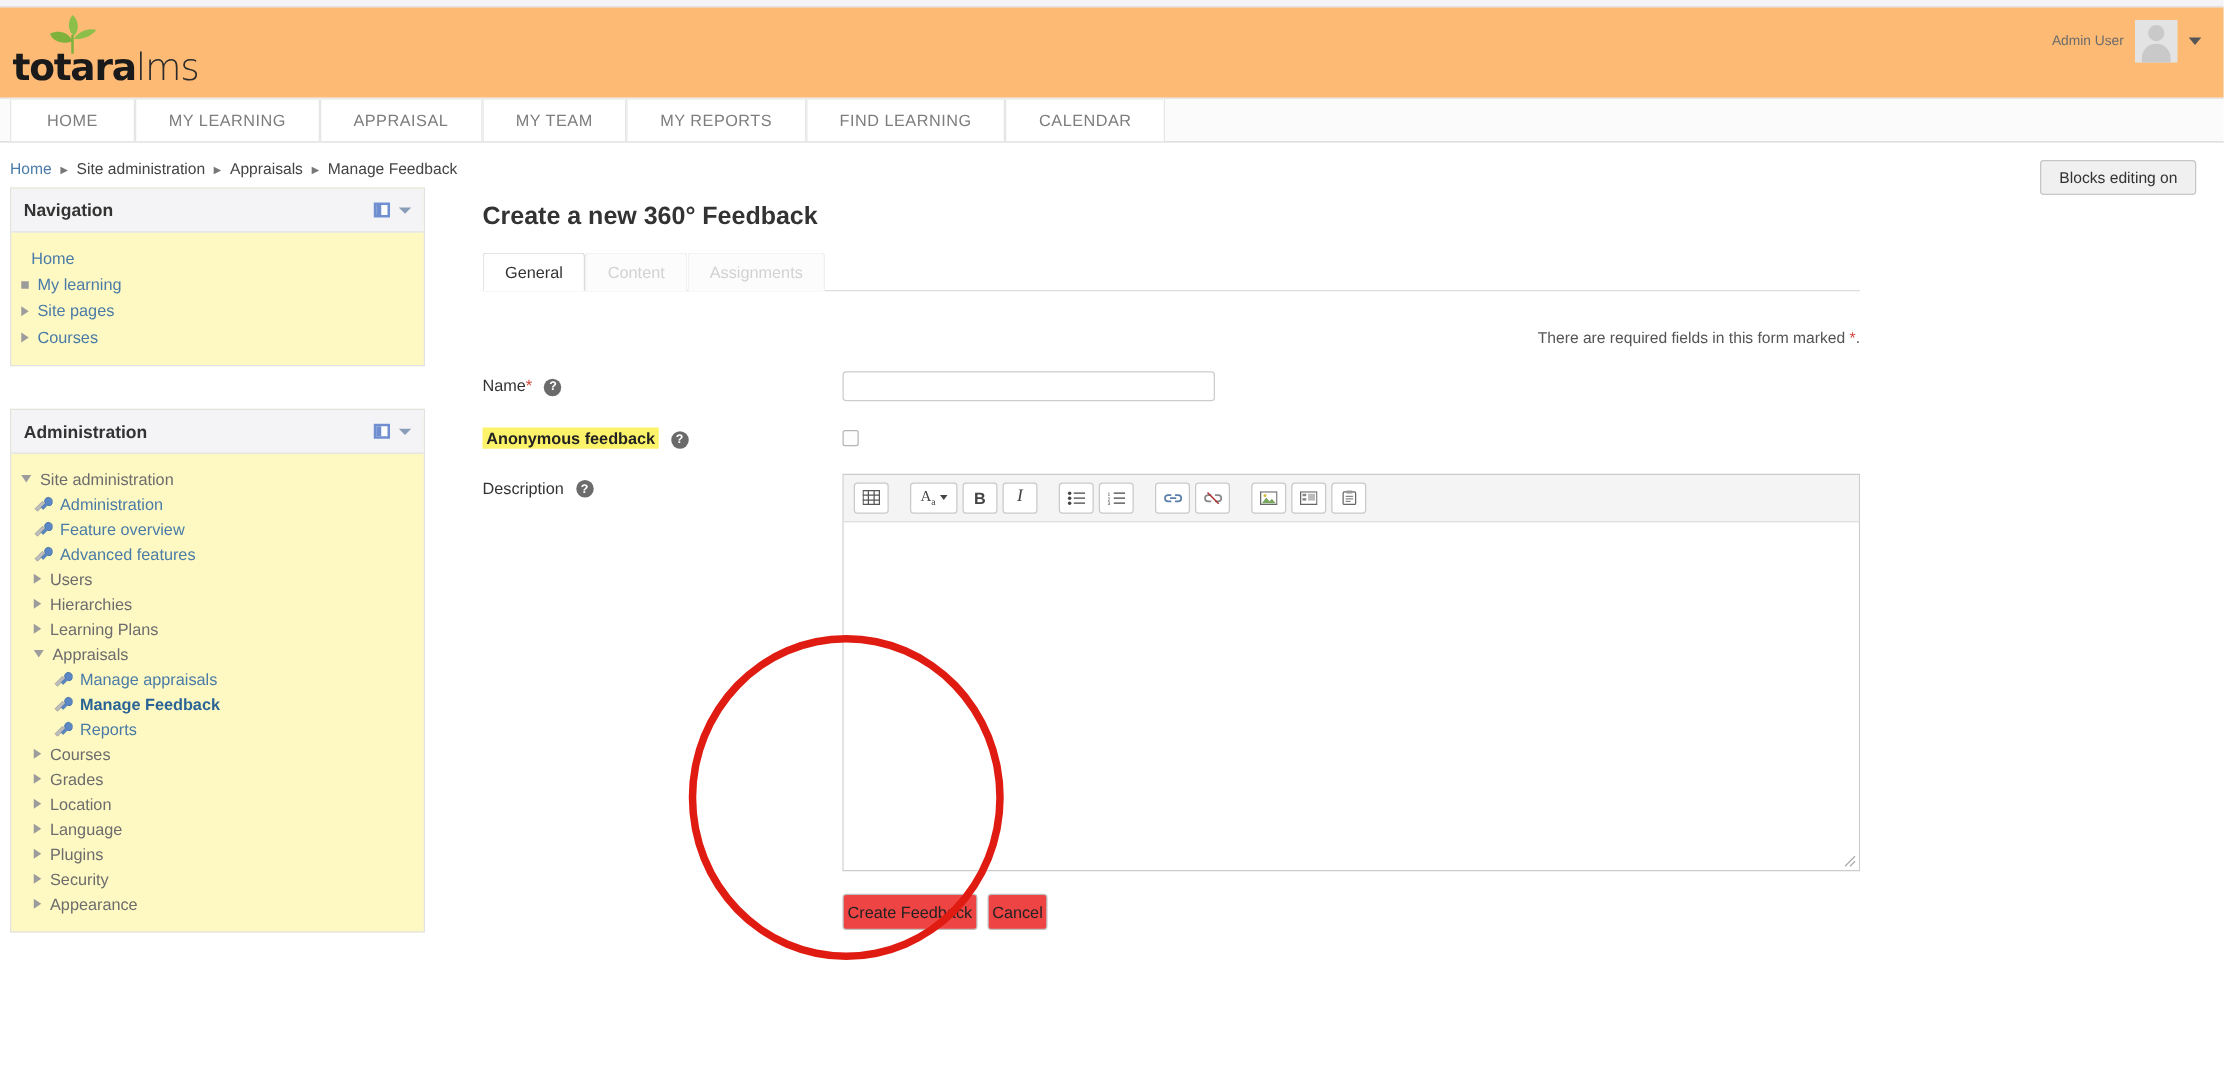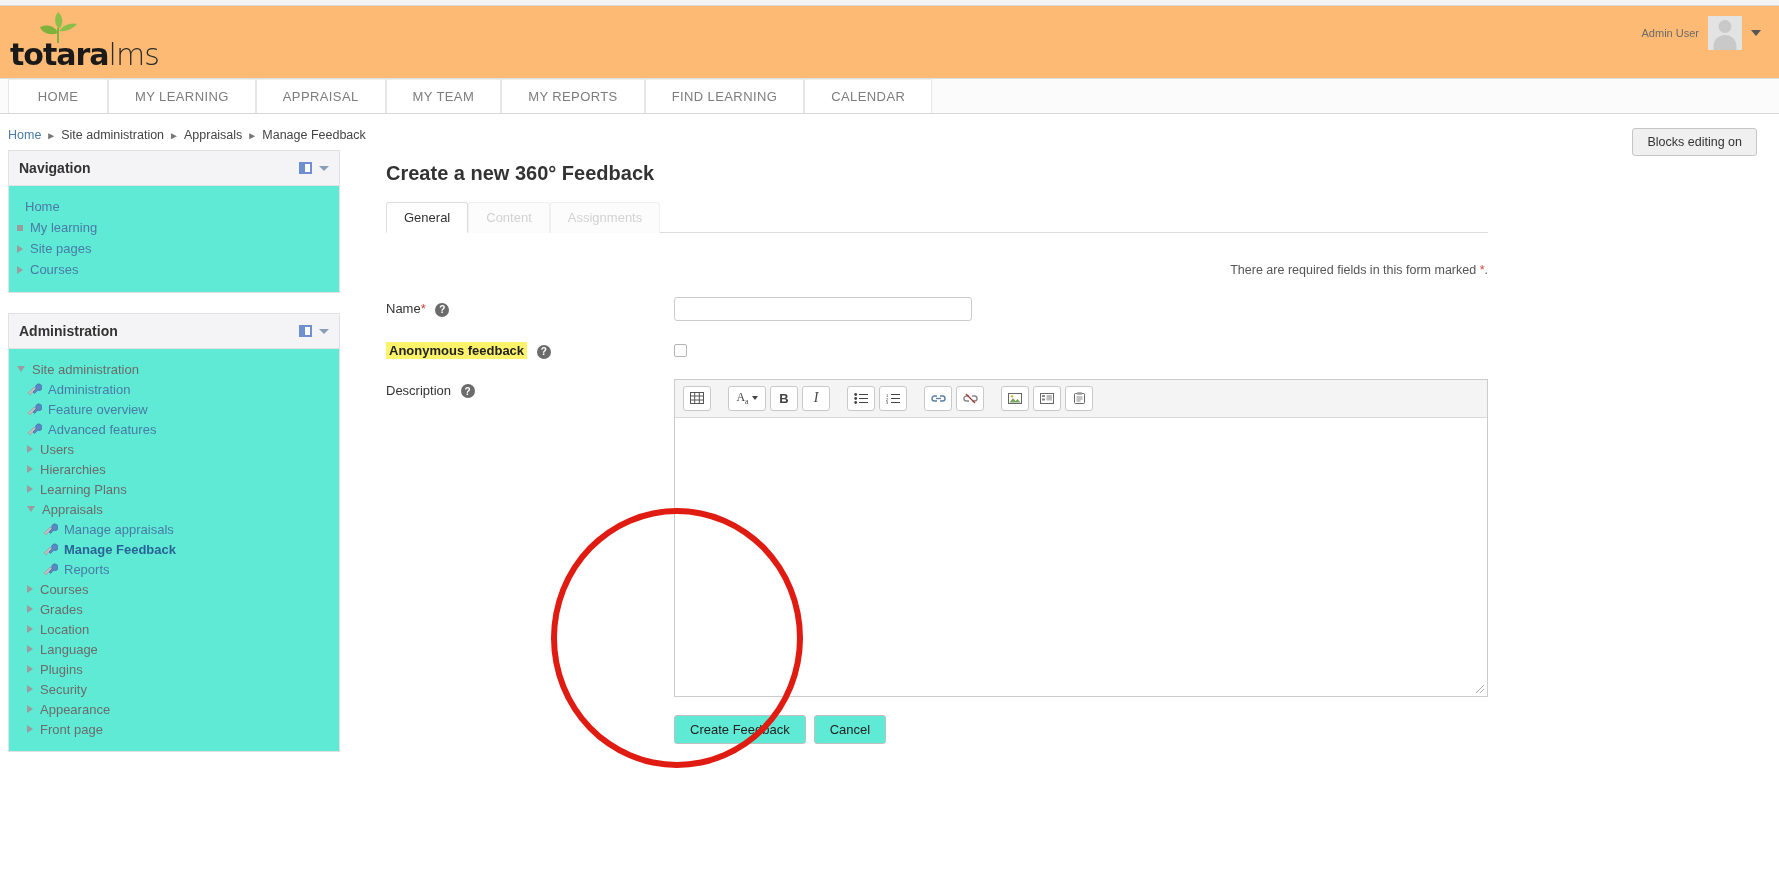--- a/index.html
+++ b/index.html
@@ -33,21 +33,21 @@
 
   .breadcrumb { padding:14px 0 0 8px; font-size:12.5px; color:#444; }
   .breadcrumb a { color:#4a7ba7; text-decoration:none; }
   .bc-sep { color:#777; font-size:10px; margin:0 5px; }
 
   .blocks-edit-btn { position:absolute; right:22px; top:128px; padding:6px 14px; font-size:12.5px;
     background:#f0f0f0; border:1px solid #c6c6c6; border-radius:3px; color:#333; cursor:pointer; }
 
   .layout { display:flex; }
   .sidebar { width:348px; padding:8px; }
-  .block { border:1px solid #e2e2e2; background:#5eead4; margin-bottom:20px; }
+  .block { border:1px solid #e2e2e2; background:#fef9c3; margin-bottom:34px; }
   .block-header { background:#f4f4f6; border-bottom:1px solid #e2e2e2; padding:9px 10px; display:flex; align-items:center; justify-content:space-between; }
   .block-title { font-size:14px; font-weight:bold; color:#333; }
   .block-icons { display:flex; align-items:center; gap:7px; }
   .icon-dock { width:13px; height:12px; border:2px solid #6f8fd0; background:#fff; position:relative; }
   .icon-dock::after { content:""; position:absolute; left:0; top:0; bottom:0; width:4px; background:#6f8fd0; }
   .icon-chev { width:0; height:0; border-left:5px solid transparent; border-right:5px solid transparent; border-top:5px solid #8a9db8; }
   .block-body { padding:10px 8px 12px 8px; }
 
   .navlist { list-style:none; margin:0; padding:0; }
   .navlist li { padding:3px 0; font-size:13px; display:flex; align-items:center; }
@@ -91,21 +91,21 @@
   .tbtn.wide { width:38px; }
   .tsep { width:9px; }
   .editor-area { height:278px; background:#fff; position:relative; }
   .resize-grip { position:absolute; right:2px; bottom:2px; width:10px; height:10px; }
 
   .checkbox { width:13px; height:13px; border:1px solid #b5b5b5; background:#fdfdfd; border-radius:2px; }
 
   .hl { background:#fdf36a; padding:1px 3px; font-weight:bold; color:#222; }
 
   .btn-row { display:flex; gap:8px; margin-top:18px; margin-left:288px; }
-  .btn { padding:6px 15px; font-size:13px; background:#5eead4; border:1px solid #c0c0c0; border-radius:3px; color:#222; cursor:pointer; }
+  .btn { padding:6px 3px; font-size:13px; background:#ef4444; border:1px solid #c0c0c0; border-radius:3px; color:#222; cursor:pointer; }
 
   .annot-circle { position:absolute; border:6px solid #e01b12; border-radius:50%; pointer-events:none; z-index:50; }
 </style>
 </head>
 <body>
 
 <div class="topbar"></div>
 
 <div class="header">
   <div class="logo">
@@ -265,24 +265,20 @@
               <span class="plain">Plugins</span>
             </li>
             <li class="lvl1">
               <span class="tri"></span>
               <span class="plain">Security</span>
             </li>
             <li class="lvl1">
               <span class="tri"></span>
               <span class="plain">Appearance</span>
             </li>
-            <li class="lvl1">
-              <span class="tri"></span>
-              <span class="plain">Front page</span>
-            </li>
           </ul>
       </div>
     </div>
 
   </div>
 
   <div class="content">
     <h1 class="page-title">Create a new 360° Feedback</h1>
 
     <div class="tabs" id="form-tabs">

